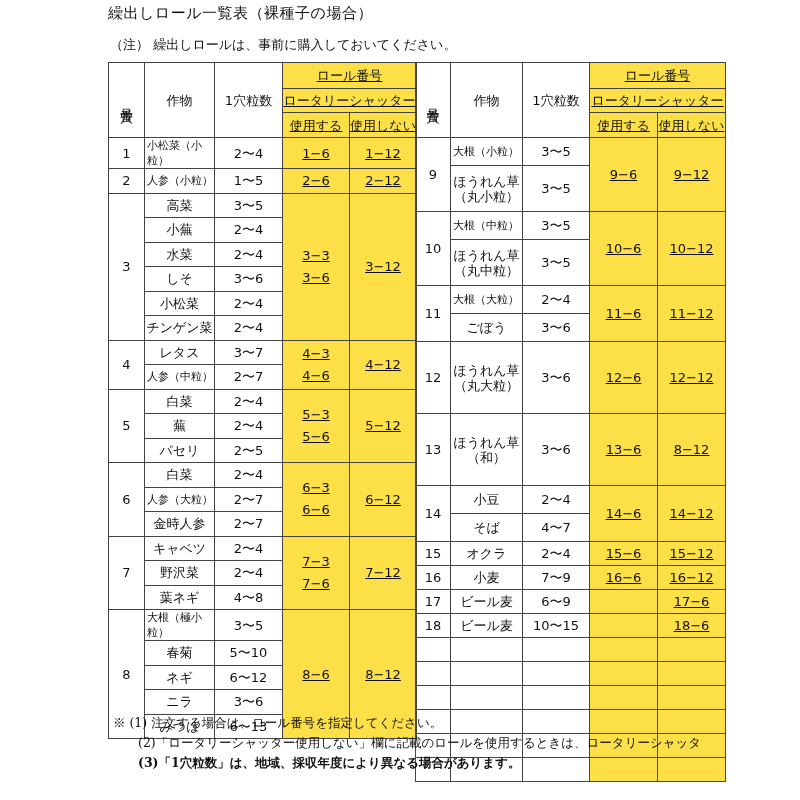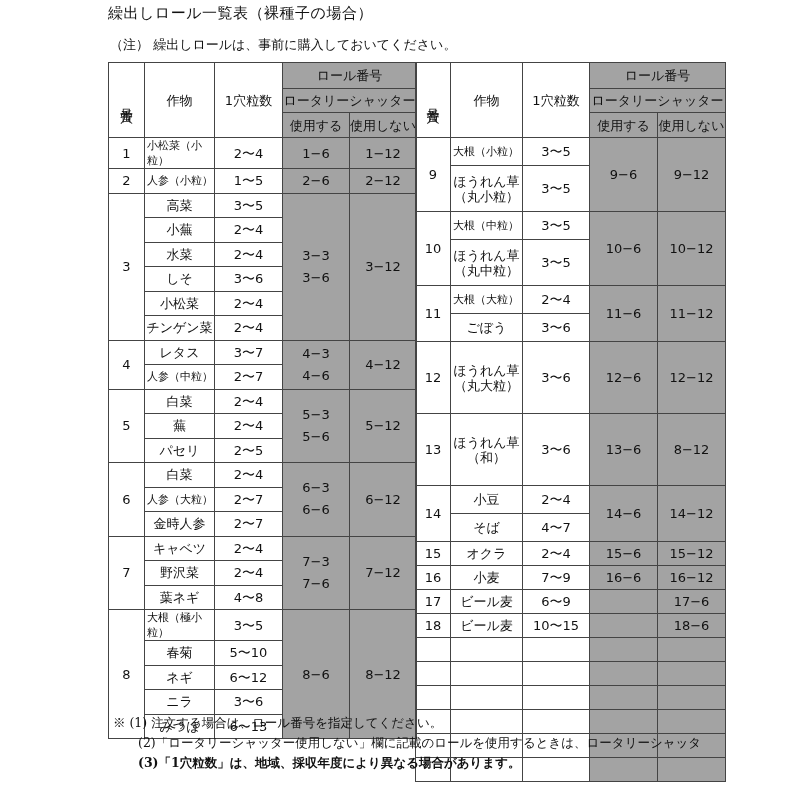--- a/index.html
+++ b/index.html
@@ -1,21 +1,21 @@
 <!DOCTYPE html>
 <html><head>
 <meta charset="utf-8">
 <style>
   html,body{margin:0;padding:0;background:#fff;}
   body{width:800px;height:800px;position:relative;overflow:hidden;font-family:"DejaVu Sans",sans-serif;color:#111;}
   .title{position:absolute;left:108px;top:4px;font-size:15px;font-family:"DejaVu Sans",sans-serif;letter-spacing:0.5px;}
   .note{position:absolute;left:110px;top:36px;font-size:13px;font-family:"DejaVu Serif",serif;}
   .tbl{position:absolute;top:62px;border-collapse:collapse;table-layout:fixed;}
   .tbl td,.tbl th{border:1.5px solid #444;font-weight:normal;text-align:center;vertical-align:middle;padding:0;font-size:13px;line-height:15px;}
-  .tbl .g{background:#a3a3a3;}
+  .tbl .g{background:#fde047;text-decoration:underline;}
   .tbl .num{font-size:13px;}
   .tbl .crop{font-size:13px;}
   .tbl .small{font-size:11px;text-align:left;padding-left:2px;}
   .tbl .vert{writing-mode:vertical-rl;text-orientation:upright;font-size:13px;letter-spacing:-1px;}
   #left{left:108px;width:308px;}
   #right{left:415px;width:311px;}
   .footer{position:absolute;left:113px;top:713px;font-family:"DejaVu Serif",serif;font-size:12.5px;line-height:20px;}
   .footer .ind{padding-left:25px;}
   .footer .ind2{padding-left:62px;}
   .footer .b{font-weight:bold;}

